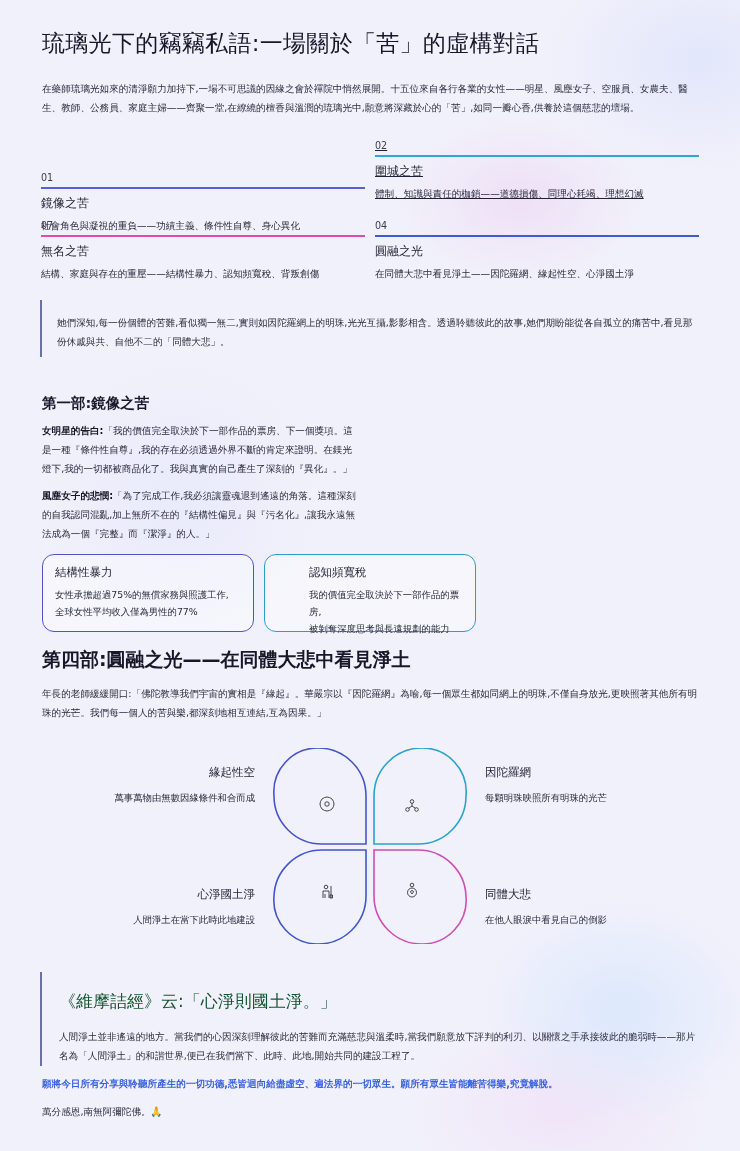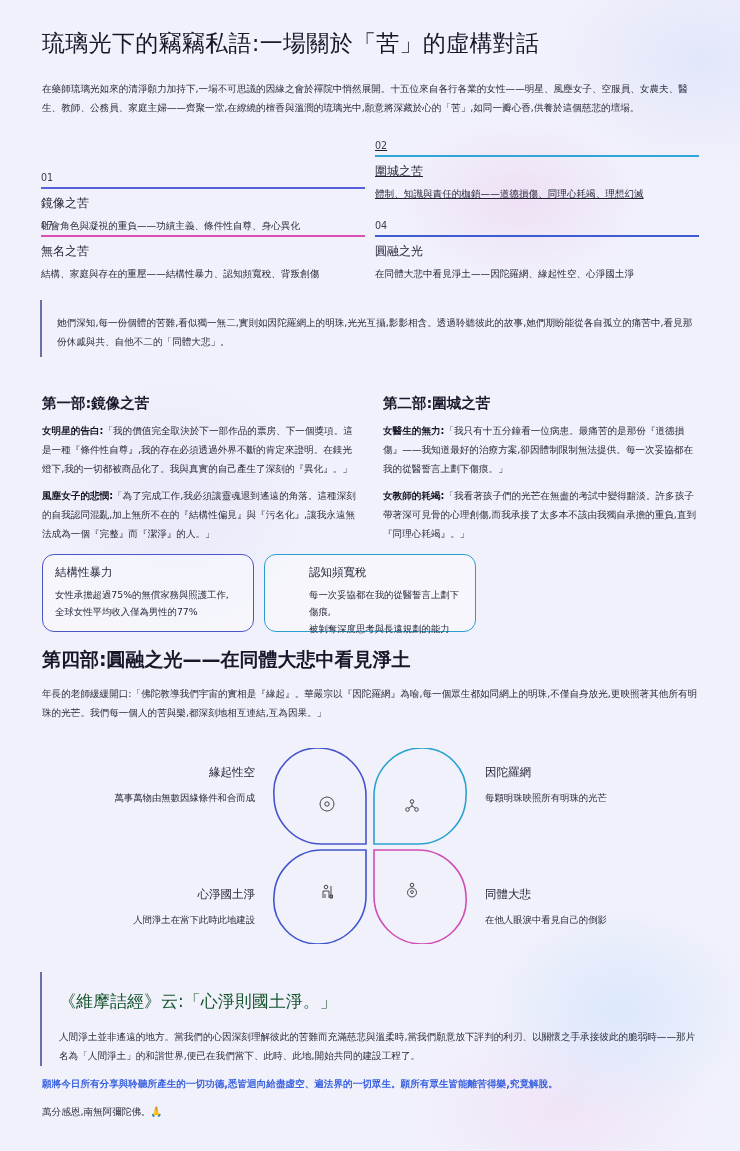--- a/index.html
+++ b/index.html
@@ -123,37 +123,32 @@
   <div class="abs quote-block">
     <p>她們深知,每一份個體的苦難,看似獨一無二,實則如因陀羅網上的明珠,光光互攝,影影相含。透過聆聽彼此的故事,她們期盼能從各自孤立的痛苦中,看見那份休戚與共、自他不二的「同體大悲」。</p>
   </div>
 
   <div class="abs" style="left:42px; top:378px; width:318px;">
     <h2 class="part-title">第一部:鏡像之苦</h2>
     <p class="part-para"><b>女明星的告白:</b><span>「我的價值完全取決於下一部作品的票房、下一個獎項。這是一種『條件性自尊』,我的存在必須透過外界不斷的肯定來證明。在鎂光燈下,我的一切都被商品化了。我與真實的自己產生了深刻的『異化』。」</span></p>
     <p class="part-para"><b>風塵女子的悲憫:</b><span>「為了完成工作,我必須讓靈魂退到遙遠的角落。這種深刻的自我認同混亂,加上無所不在的『結構性偏見』與『污名化』,讓我永遠無法成為一個『完整』而『潔淨』的人。」</span></p>
   </div>
 
-  <div class="abs" style="left:383px; top:378px; width:318px;">
-    <h2 class="part-title">第二部:圍城之苦</h2>
-    <p class="part-para"><b>女醫生的無力:</b><span>「我只有十五分鐘看一位病患。最痛苦的是那份『道德損傷』——我知道最好的治療方案,卻因體制限制無法提供。每一次妥協都在我的從醫誓言上劃下傷痕。」</span></p>
-    <p class="part-para"><b>女教師的耗竭:</b><span>「我看著孩子們的光芒在無盡的考試中變得黯淡。許多孩子帶著深可見骨的心理創傷,而我承接了太多本不該由我獨自承擔的重負,直到『同理心耗竭』。」</span></p>
-  </div>
 
   <div class="abs card" style="left:42px; top:554px; border-color:#4d56c8;">
     <div class="card-title">結構性暴力</div>
     <div class="card-text">
       <div>女性承擔超過75%的無償家務與照護工作,</div>
       <div>全球女性平均收入僅為男性的77%</div>
     </div>
   </div>
   <div class="abs card" style="left:264px; top:554px; border-color:#2a9fcf;padding-left:44px;">
     <div class="card-title">認知頻寬稅</div>
     <div class="card-text">
-      <div>每一次妥協都在我的從醫誓言上劃下傷痕,</div>
+      <div>我的價值完全取決於下一部作品的票房,</div>
       <div>被剝奪深度思考與長遠規劃的能力</div>
     </div>
   </div>
 
   <h2 class="abs part4-title">第四部:圓融之光——在同體大悲中看見淨土</h2>
   <p class="abs part4-para">年長的老師緩緩開口:「佛陀教導我們宇宙的實相是『緣起』。華嚴宗以『因陀羅網』為喻,每一個眾生都如同網上的明珠,不僅自身放光,更映照著其他所有明珠的光芒。我們每一個人的苦與樂,都深刻地相互連結,互為因果。」</p>
 
   <svg class="abs" style="left:270px; top:748px;" width="200" height="196" viewBox="0 0 200 196">
 
     <path d="M96 96 L96 48 A48 48 0 0 0 48 0 A44 44 0 0 0 4 48 A48 48 0 0 0 52 96 Z" fill="none" stroke="#4654cc" stroke-width="1.6"></path>

